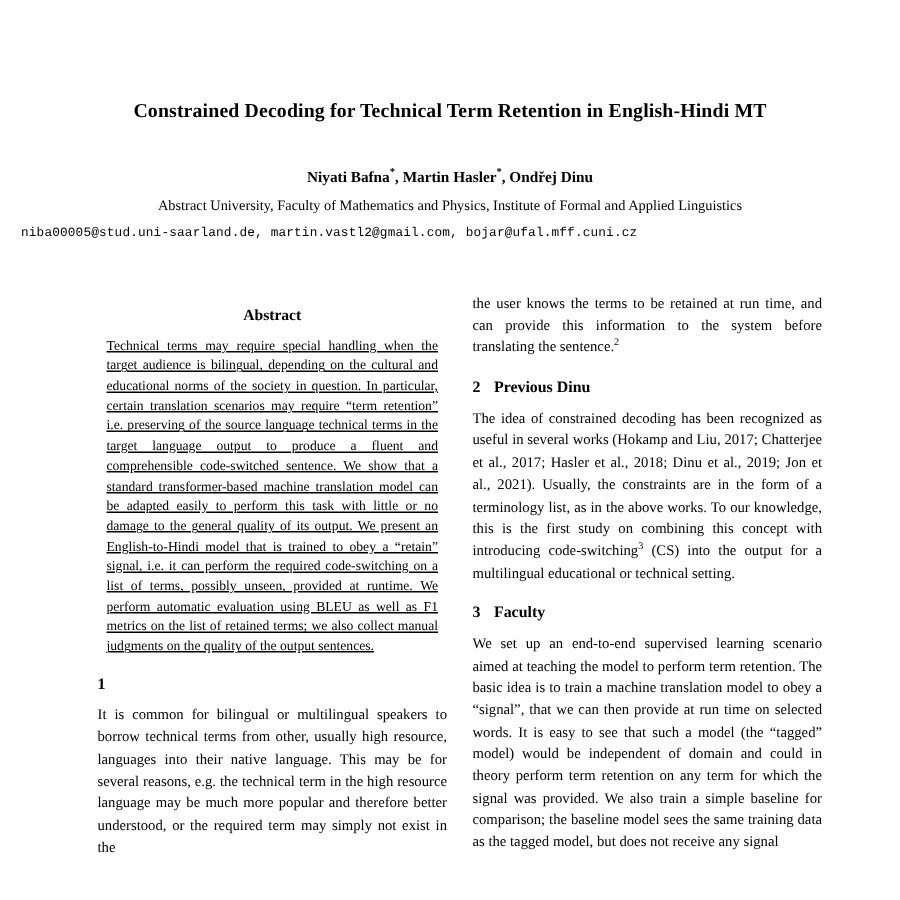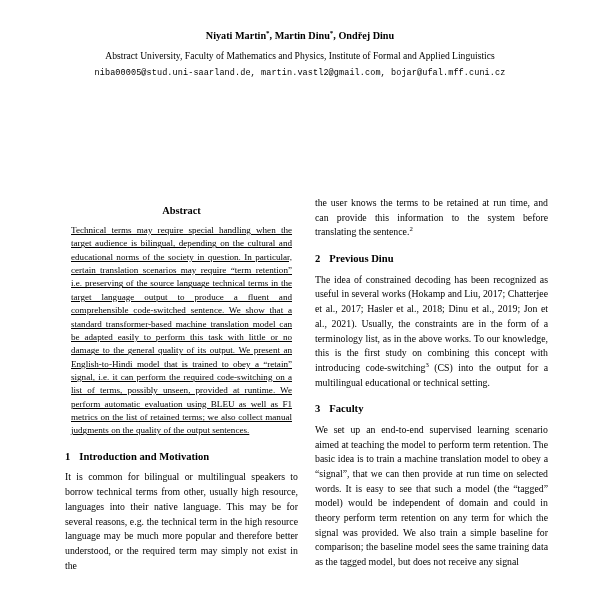--- a/index.html
+++ b/index.html
@@ -45,21 +45,21 @@
     line-height: 0;
   }
   .affiliation {
     text-align: center;
     font-size: 9.6px;
     margin: 0;
     padding: 7px 20px 0 20px;
     line-height: 1.25;
   }
   .emails {
-    text-align: center;
+    text-align: left;
     font-family: "Liberation Mono", "DejaVu Sans Mono", monospace;
     font-size: 8.5px;
     margin: 0;
     padding: 6px 14px 0 14px;
     line-height: 1.3;
     letter-spacing: 0.1px;
   }
   .columns {
     position: absolute;
     top: 196px;
@@ -121,38 +121,38 @@
     font-size: 6.8px;
     vertical-align: super;
     line-height: 0;
   }
 </style>
 </head>
 <body>
 
 <div class="page">
 
+  <h1 class="title">Constrained Decoding for Technical Term Retention in English-Hindi MT</h1>
 
   <div class="authors">
-    <span>Niyati Martin</span><sup>*</sup>, <span>Martin Dinu</span><sup>*</sup>, <span>Ondřej Dinu</span>
+    <span>Niyati Bafna</span><sup>*</sup>, <span>Martin Hasler</span><sup>*</sup>, <span>Ondřej Dinu</span>
   </div>
 
   <div class="affiliation">Abstract University, Faculty of Mathematics and Physics, Institute of Formal and Applied Linguistics</div>
 
   <div class="emails">niba00005@stud.uni-saarland.de, martin.vastl2@gmail.com, bojar@ufal.mff.cuni.cz</div>
 
   <div class="columns">
 
     <div class="col left">
       <div class="abstract-head">Abstract</div>
       <p class="abstract-body">Technical terms may require special handling when the target audience is bilingual, depending on the cultural and educational norms of the society in question. In particular, certain translation scenarios may require “term retention” i.e. preserving of the source language technical terms in the target language output to produce a fluent and comprehensible code-switched sentence. We show that a standard transformer-based machine translation model can be adapted easily to perform this task with little or no damage to the general quality of its output. We present an English-to-Hindi model that is trained to obey a “retain” signal, i.e. it can perform the required code-switching on a list of terms, possibly unseen, provided at runtime. We perform automatic evaluation using BLEU as well as F1 metrics on the list of retained terms; we also collect manual judgments on the quality of the output sentences.</p>
 
       <div class="sec-head">
         <span class="num">1</span>
-        <span>Introduction and Motivation</span>
       </div>
       <p class="body-text">It is common for bilingual or multilingual speakers to borrow technical terms from other, usually high resource, languages into their native language. This may be for several reasons, e.g. the technical term in the high resource language may be much more popular and therefore better understood, or the required term may simply not exist in the</p>
     </div>
 
     <div class="col right">
       <p class="body-text"><span>the user knows the terms to be retained at run time, and can provide this information to the system before translating the sentence.</span><sup class="fn">2</sup></p>
 
       <div class="sec-head">
         <span class="num">2</span>
         <span>Previous Dinu</span>

